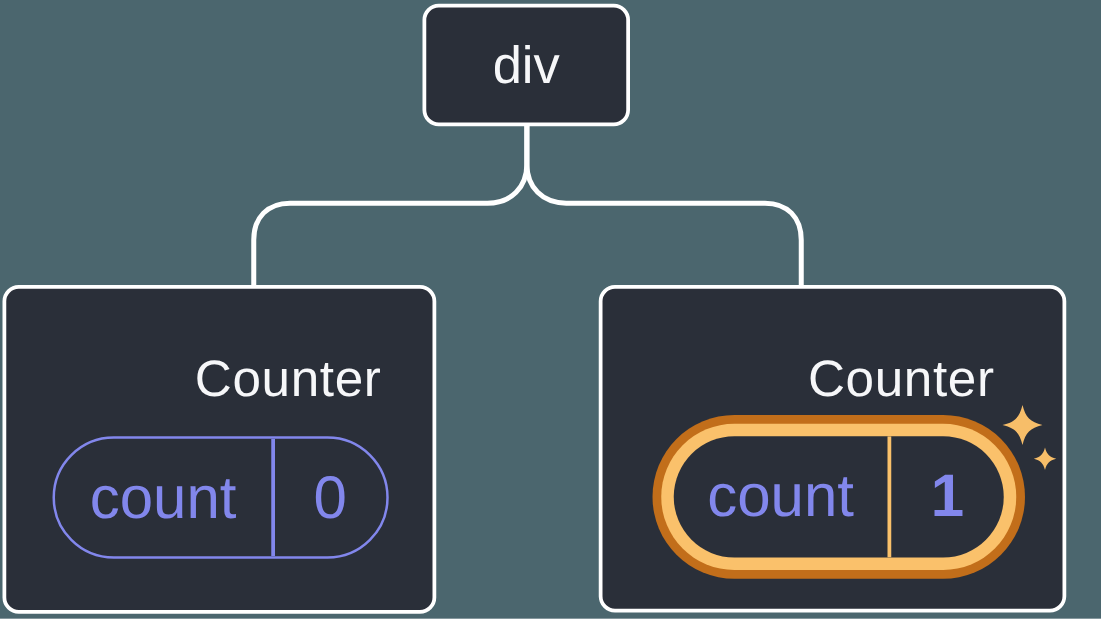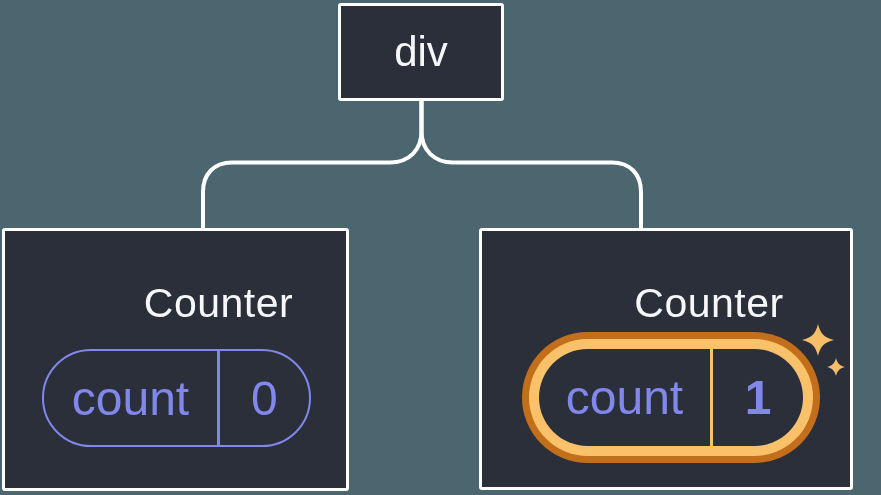--- a/index.html
+++ b/index.html
@@ -15,34 +15,34 @@
   }
   .connector-svg {
     position: absolute; left: 0; top: 0;
     width: 881px; height: 495px;
     pointer-events: none;
   }
   .tree-node {
     position: absolute;
     background: #2A2F39;
     border: 3px solid #FFFFFF;
-    border-radius: 3px;
+    border-radius: 13px;
     box-sizing: border-box;
     color: #F6F7F9;
   }
   .node-div {
     left: 338px; top: 3px;
     width: 166px; height: 98px;
     display: flex; align-items: center; justify-content: center;
     font-size: 42px;
   }
   .card-left  { left: 2px;   top: 228px; width: 347px; height: 263px; }
   .card-right { left: 479px; top: 228px; width: 374px; height: 262px; }
   .card-title {
-    position: absolute; left: 4px; top: 49px;
+    position: absolute; left: 16px; top: 49px;
     width: 100%;
     text-align: center;
     font-size: 41px;
     color: #F6F7F9;
     letter-spacing: 0.5px;
     padding-left: 39px;
   }
   
   .pill-plain {
     position: absolute; left: 37px; top: 118px;

